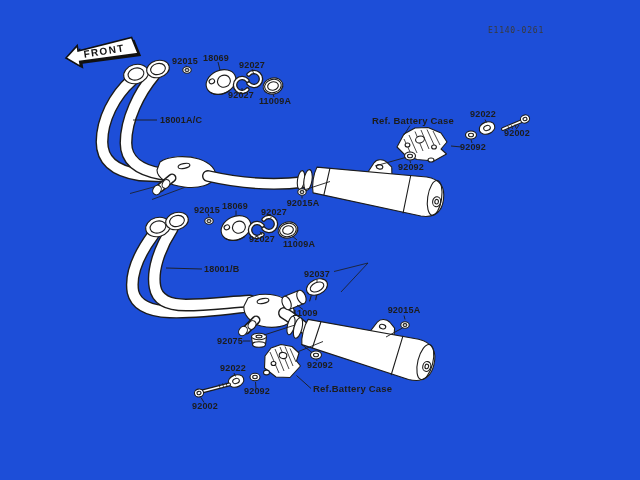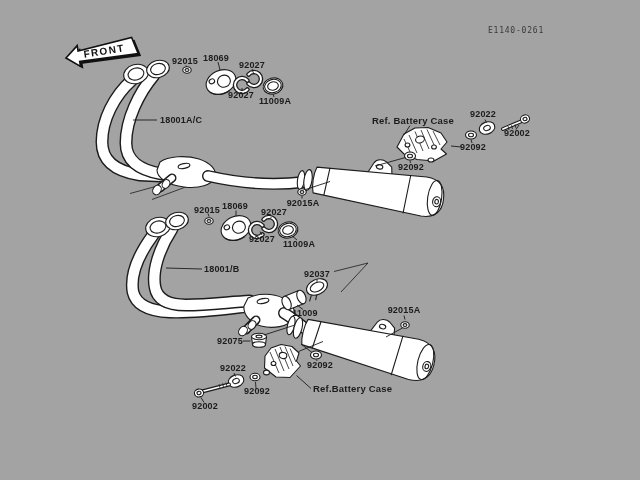--- a/index.html
+++ b/index.html
@@ -1,16 +1,16 @@
 <!DOCTYPE html>
 <html><head>
 <meta charset="utf-8">
 <style>
   html,body{margin:0;padding:0;background:#ffffff;}
-  .stage{width:640px;height:480px;background:#a3a3a3;position:relative;overflow:hidden;}
+  .stage{width:640px;height:480px;background:#1d4ed8;position:relative;overflow:hidden;}
   svg{display:block;}
   .ink{stroke:#1c1c1c;fill:none;stroke-width:1.1;stroke-linecap:round;stroke-linejoin:round;}
   .inkw{stroke:#1c1c1c;fill:#ffffff;stroke-width:1.1;stroke-linejoin:round;}
   .thin{stroke:#1c1c1c;fill:none;stroke-width:0.8;}
   .lead{stroke:#1c1c1c;fill:none;stroke-width:0.9;}
   .pipeB{stroke:#1c1c1c;fill:none;stroke-width:13;stroke-linecap:round;}
   .pipeW{stroke:#ffffff;fill:none;stroke-width:10.2;stroke-linecap:round;}
   .midB{stroke:#1c1c1c;fill:none;stroke-width:12;stroke-linecap:round;}
   .midW{stroke:#ffffff;fill:none;stroke-width:9.2;stroke-linecap:round;}
   .stubB{stroke:#1c1c1c;fill:none;stroke-width:9;stroke-linecap:round;}

